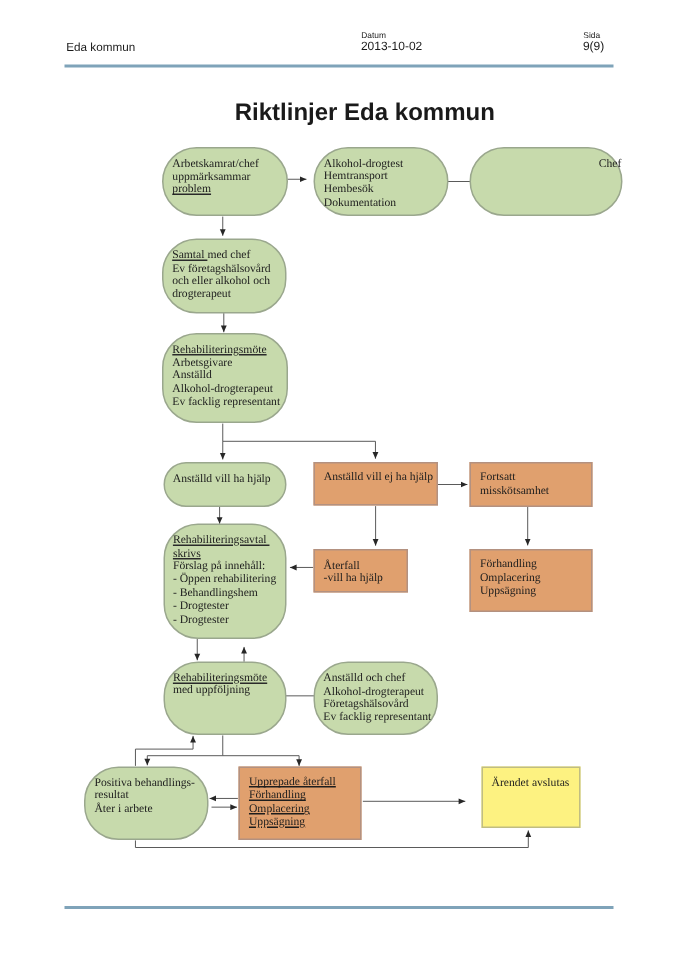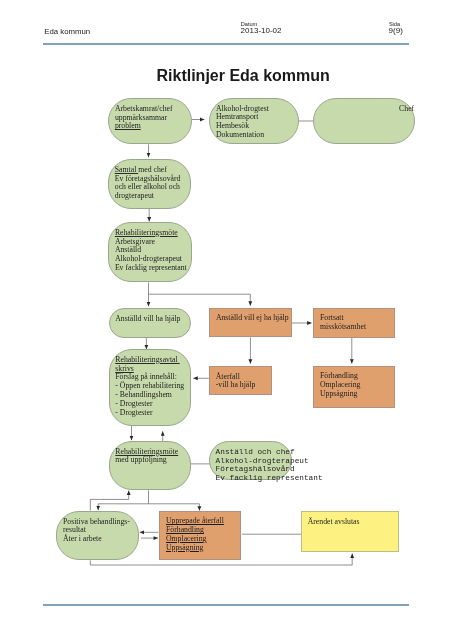--- a/index.html
+++ b/index.html
@@ -164,21 +164,21 @@
           <div><span>Omplacering</span></div>
           <div><span>Uppsägning</span></div>
         </div>
       </div>
       <div class="box green" style="left: 108.6px; top: 441.2px; width: 82.4px; height: 49.1px;">
         <div class="inner">
           <div><span class="u">Rehabiliteringsmöte</span></div>
           <div><span>med uppföljning</span></div>
         </div>
       </div>
-      <div class="box green" style="left: 208.9px; top: 441.3px; width: 82.7px; height: 39px; font-family: Liberation Mono, monospace;">
+      <div class="box green" style="left: 208.9px; top: 441.3px; width: 82.7px; height: 49px;">
         <div class="inner">
           <div><span>Anställd och chef</span></div>
           <div><span>Alkohol-drogterapeut</span></div>
           <div><span>Företagshälsovård</span></div>
           <div><span>Ev facklig representant</span></div>
         </div>
       </div>
       <div class="box green" style="left: 56.3px; top: 511.2px; width: 82.3px; height: 48.9px;">
         <div class="inner">
           <div><span>Positiva behandlings-</span></div>
@@ -187,19 +187,19 @@
         </div>
       </div>
       <div class="box orange" style="left: 159.3px; top: 511px; width: 82.1px; height: 49px; text-decoration: underline;">
         <div class="inner">
           <div><span>Upprepade återfall</span></div>
           <div><span>Förhandling</span></div>
           <div><span>Omplacering</span></div>
           <div><span>Uppsägning</span></div>
         </div>
       </div>
-      <div class="box yellow" style="left: 301px; top: 511.2px; width: 98px; height: 41px;">
+      <div class="box yellow" style="left: 321px; top: 511.2px; width: 66px; height: 41px;">
         <div class="inner">
           <div><span>Ärendet avslutas</span></div>
         </div>
       </div>
     </div>
 </div>
 
 </body></html>

